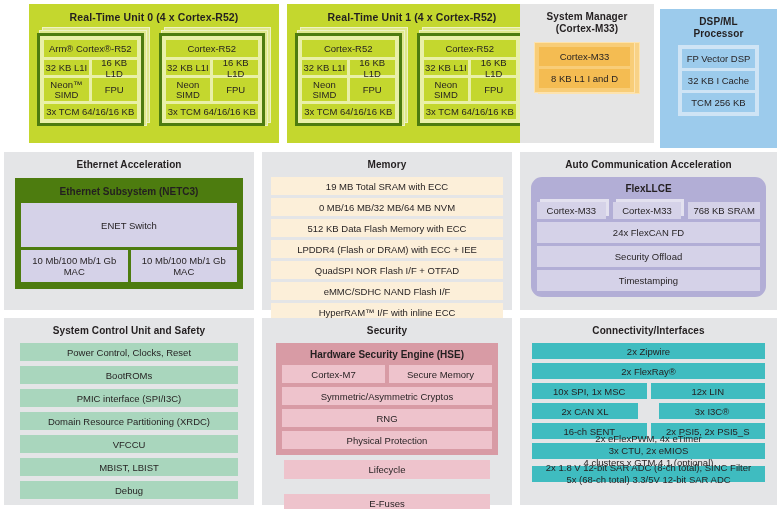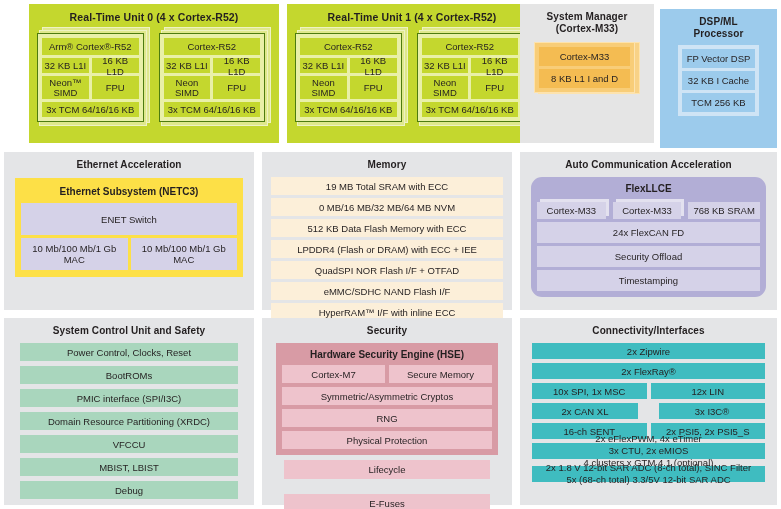--- a/index.html
+++ b/index.html
@@ -32,21 +32,21 @@
   .rtu{background:#c4d72e;margin-left:25px;}
   .rtu .panel-title{font-size:10.5px;}
   .cpu-wrap{display:flex;gap:9px;padding:0 2px;}
   .cpu-stackbox{position:relative;flex:1 1 0;}
   
   .ghost{position:absolute;background:#dfe88c;border:1px solid #eef2c4;box-sizing:border-box;}
   .g1{left:5px;top:0;right:0;height:96px;}
   .g2{left:2px;top:3px;right:3px;height:96px;}
   .cpu-core{
     position:relative;margin:6px 6px 0 0;padding:4px;
-    background:#e9f0a8;border:1px solid #4d7c0f;box-sizing:border-box;
+    background:#e9f0a8;border:3px solid #4d7c0f;box-sizing:border-box;
   }
   .rtu .cell{background:#c4d72e;padding:2px 1px;}
   .c-title{height:17px;font-size:9.5px;}
   .c-kb{height:15px;}
   .c-neon{height:23px;}
   .c-tcm{height:15px;}
   .neon-two{line-height:10px;}
 
   
   .sysmgr{background:#e5e5e5;}
@@ -54,24 +54,24 @@
   .sm-ghost{position:absolute;left:4px;top:0;right:0;height:52px;background:#f8d287;border:1px solid #fde3ae;box-sizing:border-box;}
   .sm-core{position:relative;margin:5px 5px 0 0;padding:4px;background:#f8cd78;border:1px solid #fde3ae;box-sizing:border-box;}
   .sysmgr .cell{background:#f4bc52;height:19px;}
 
   
   .dsp{background:#9ccbec;}
   .dsp-inner{margin:3px 12px 0 12px;padding:4px;background:#cfe4f5;box-sizing:border-box;}
   .dsp .cell{background:#9ccbec;height:19px;}
 
   
-  .enet-inner{background:#fde047;padding:5px 6px 7px 6px;box-sizing:border-box;}
+  .enet-inner{background:#4d7c0f;padding:5px 6px 7px 6px;box-sizing:border-box;}
   .enet-sub{text-align:center;font-weight:bold;font-size:10px;padding:3px 0 6px 0;}
   .enet-inner .cell{background:#d5d2e8;}
-  .enet-switch{height:32px;text-align:right;}
+  .enet-switch{height:44px;text-align:right;}
   .enet-mac{height:32px;line-height:11px;}
 
   
   .mem .cell{background:#fcefd9;height:18px;}
 
   
   .acc-inner{background:#b2aed6;padding:4px 6px 6px 6px;box-sizing:border-box;border-radius:11px;}
   .acc-sub{text-align:center;font-weight:bold;font-size:10px;padding:2px 0 5px 0;}
   .acc-inner .cell{background:#d5d2e8;}
   .acc-core-wrap{display:flex;gap:4px;}

